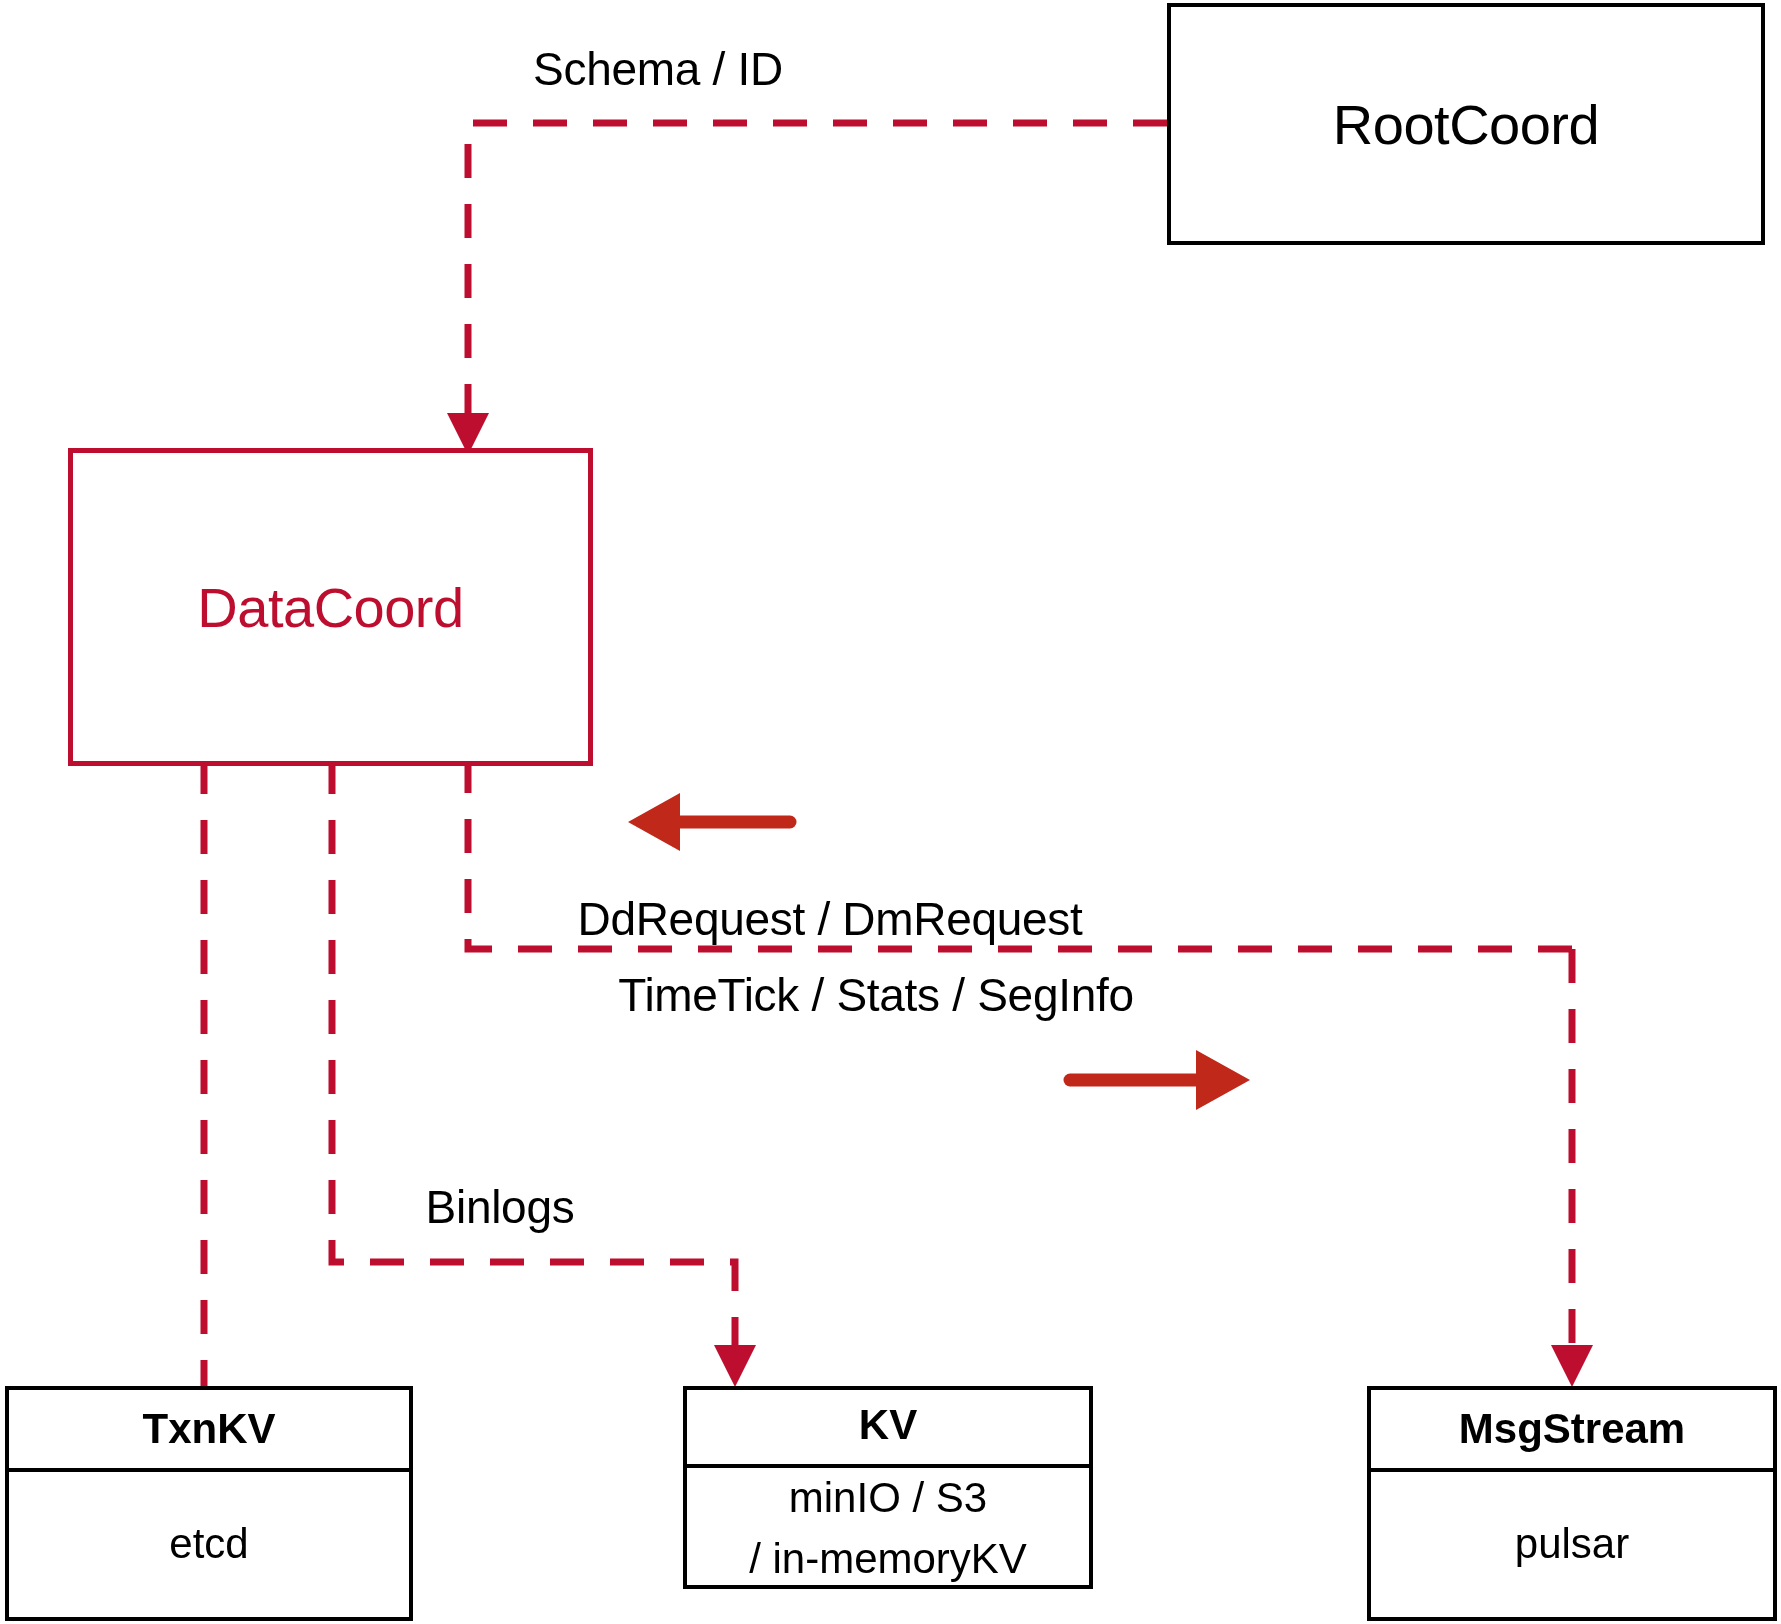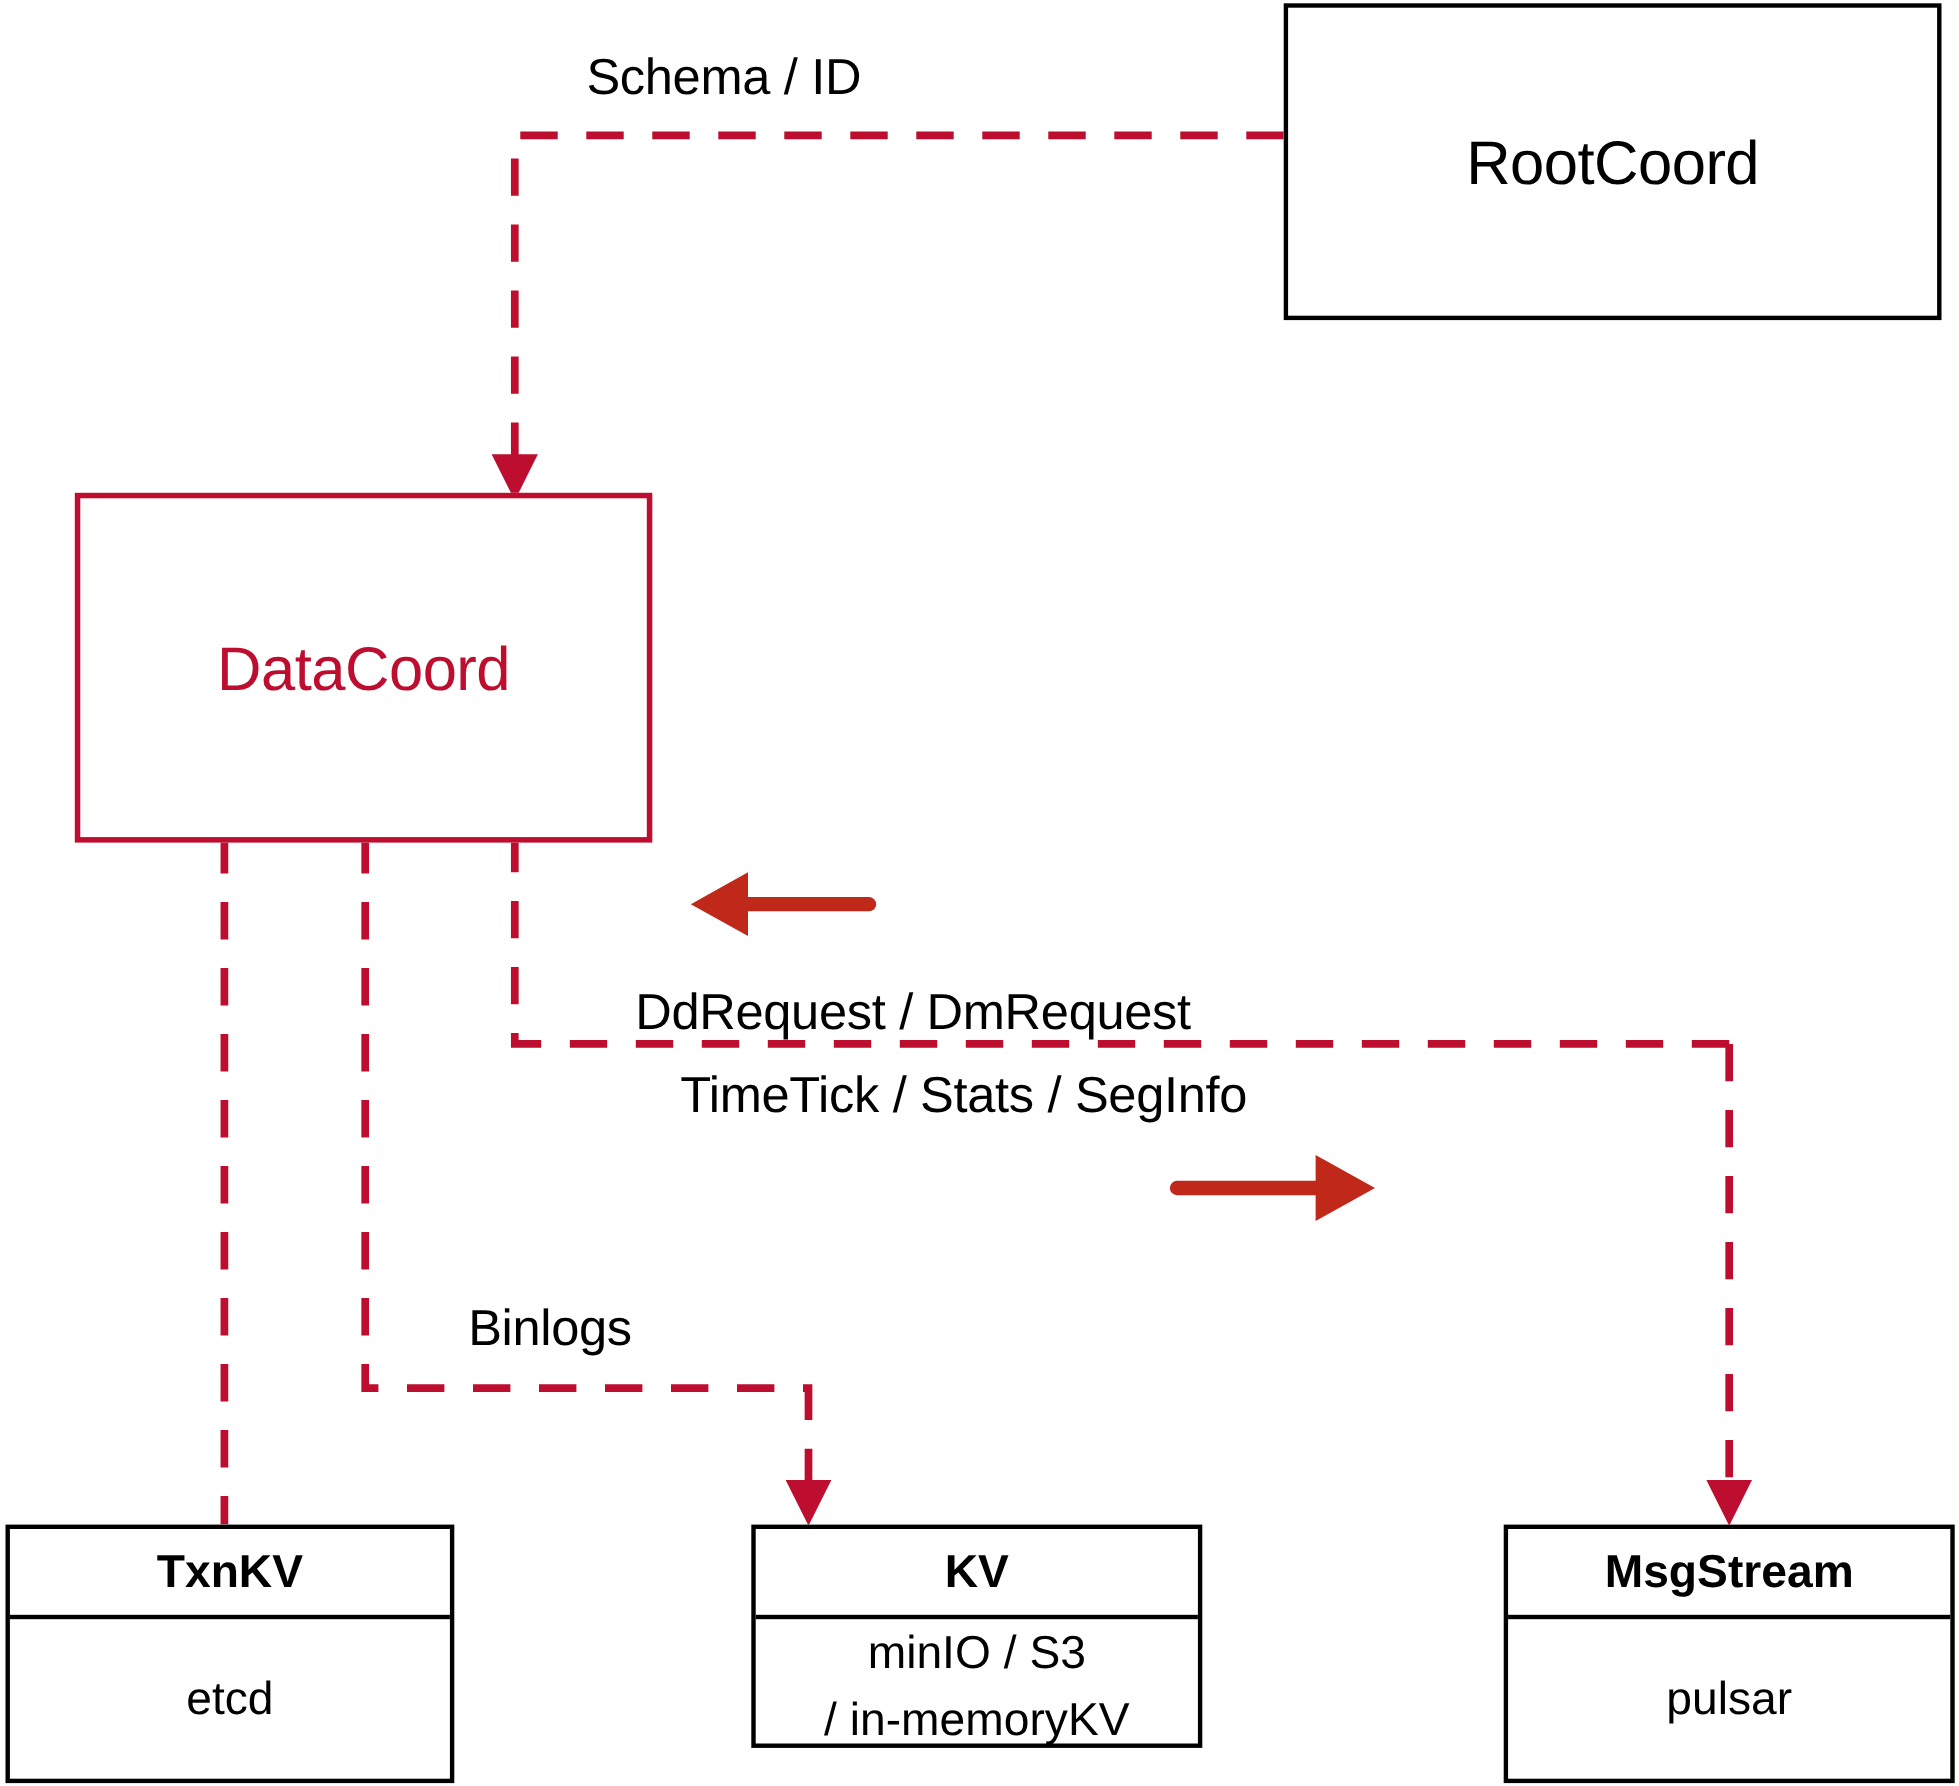--- a/index.html
+++ b/index.html
@@ -49,20 +49,21 @@
   .node-title-accent {
     font-size: 56px;
     color: #BD0E2F;
     letter-spacing: -0.5px;
   }
   .node-split {
     border: 4px solid #000000;
     display: flex;
     flex-direction: column;
     background: #ffffff;
+    justify-content: center;
   }
   .split-head {
     flex: 0 0 78px;
     border-bottom: 4px solid #000000;
     display: flex;
     align-items: center;
     justify-content: center;
     font-weight: bold;
     font-size: 42px;
     color: #000000;
@@ -125,21 +126,21 @@
       <line x1="790" y1="822" x2="660" y2="822" stroke="#C0281A" stroke-width="13" stroke-linecap="round"></line>
       <path d="M 628 822 L 680 793 L 680 851 z" fill="#C0281A"></path>
     </g>
 
     <g>
       <line x1="1070" y1="1080" x2="1200" y2="1080" stroke="#C0281A" stroke-width="13" stroke-linecap="round"></line>
       <path d="M 1250 1080 L 1196 1050 L 1196 1110 z" fill="#C0281A"></path>
     </g>
   </svg>
 
-  <div class="node node-plain" style="left:1167px; top:3px; width:598px; height:288px;">
+  <div class="node node-plain" style="left:1167px; top:3px; width:598px; height:242px;">
     <span class="node-title-plain">RootCoord</span>
   </div>
 
   <div class="node node-accent" style="left:68px; top:448px; width:525px; height:318px;">
     <span class="node-title-accent">DataCoord</span>
   </div>
 
   <div class="node node-split" style="left:5px; top:1386px; width:408px; height:235px;">
     <div class="split-head">TxnKV</div>
     <div class="split-body">

